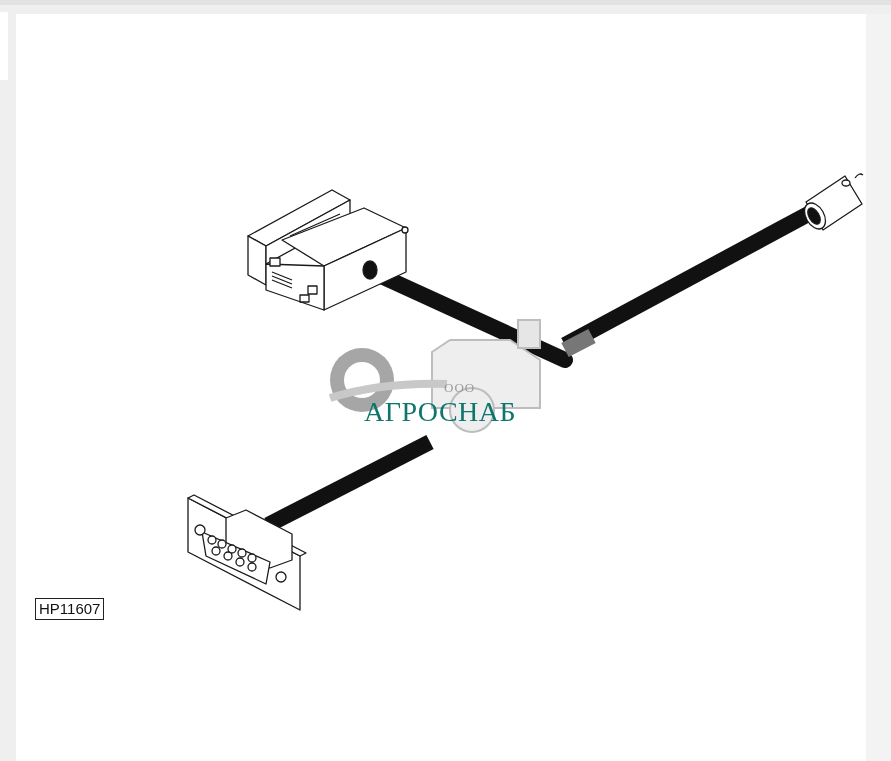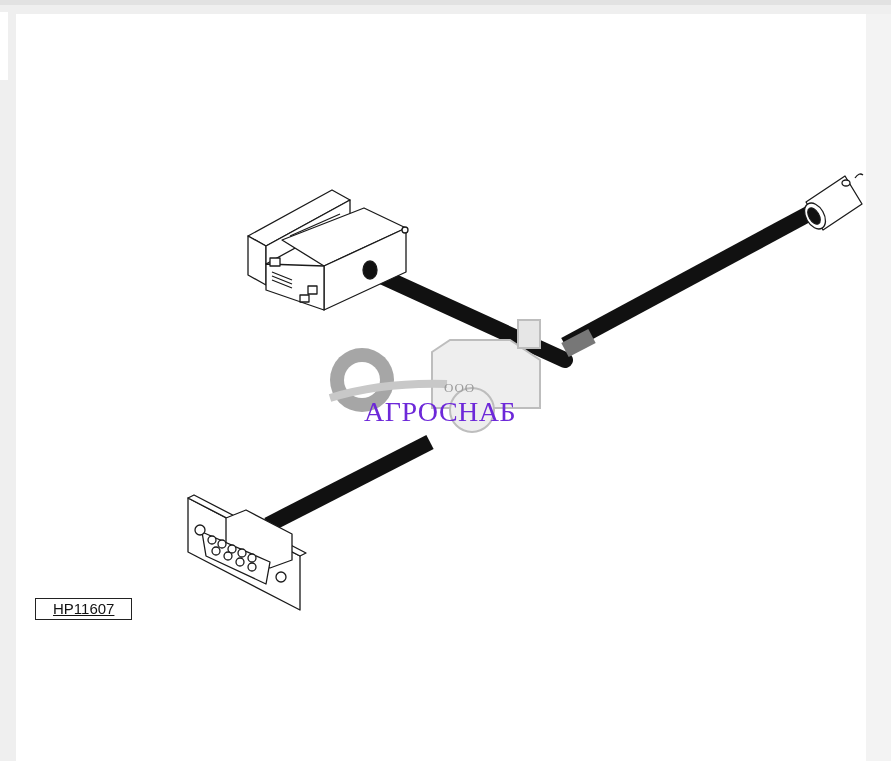--- a/index.html
+++ b/index.html
@@ -11,26 +11,26 @@
   .topbar { position:absolute; left:0; top:0; width:891px; height:5px; background:#e2e2e2; }
   .left-tab { position:absolute; left:0; top:12px; width:8px; height:68px; background:#ffffff; }
   .panel {
     position:absolute; left:16px; top:14px; width:850px; height:747px;
     background:#ffffff;
   }
   .right-strip { position:absolute; left:866px; top:14px; width:25px; height:747px; background:#f3f3f3; }
   svg.drawing { position:absolute; left:0; top:0; }
   .fig-label {
     position:absolute; left:35px; top:598px;
-    border:1px solid #222; padding:0 17px; height:20px; line-height:20px;
-    font-size:15px; color:#111; background:#fff;text-decoration:underline;
+    border:1px solid #222; padding:0 3px; height:20px; line-height:20px;
+    font-size:15px; color:#111; background:#fff;
   }
   .watermark { position:absolute; left:322px; top:312px; width:250px; height:140px; }
   .wm-ooo { position:absolute; left:122px; top:68px; font-size:13px; color:#9a9a9a; letter-spacing:1px; font-family:"Liberation Serif", serif; }
-  .wm-text { position:absolute; left:42px; top:84px; font-size:28px; color:#6d28d9; font-family:"Liberation Serif", serif; letter-spacing:0.5px; }
+  .wm-text { position:absolute; left:42px; top:84px; font-size:28px; color:#0f766e; font-family:"Liberation Serif", serif; letter-spacing:0.5px; }
 </style>
 </head>
 <body>
 
 <div class="topbar"></div>
 <div class="left-tab"></div>
 <div class="right-strip"></div>
 
 <div class="panel"></div>
 

